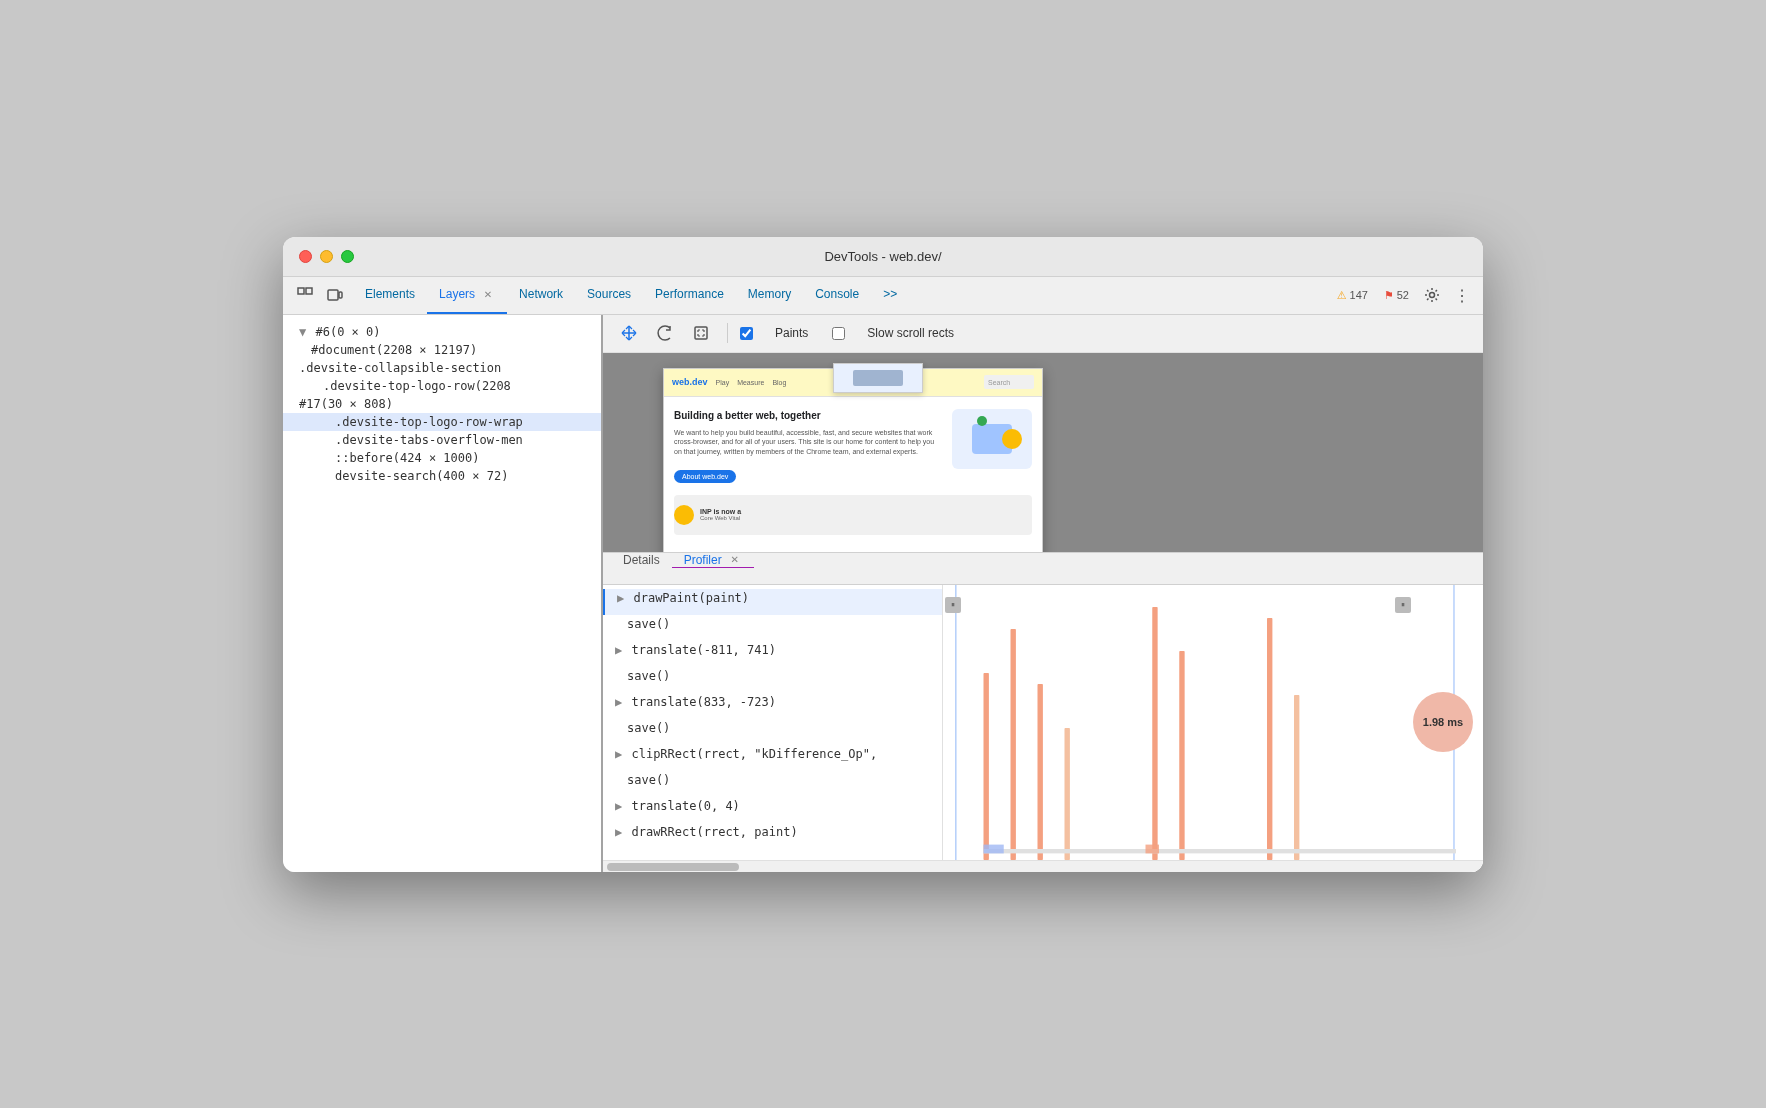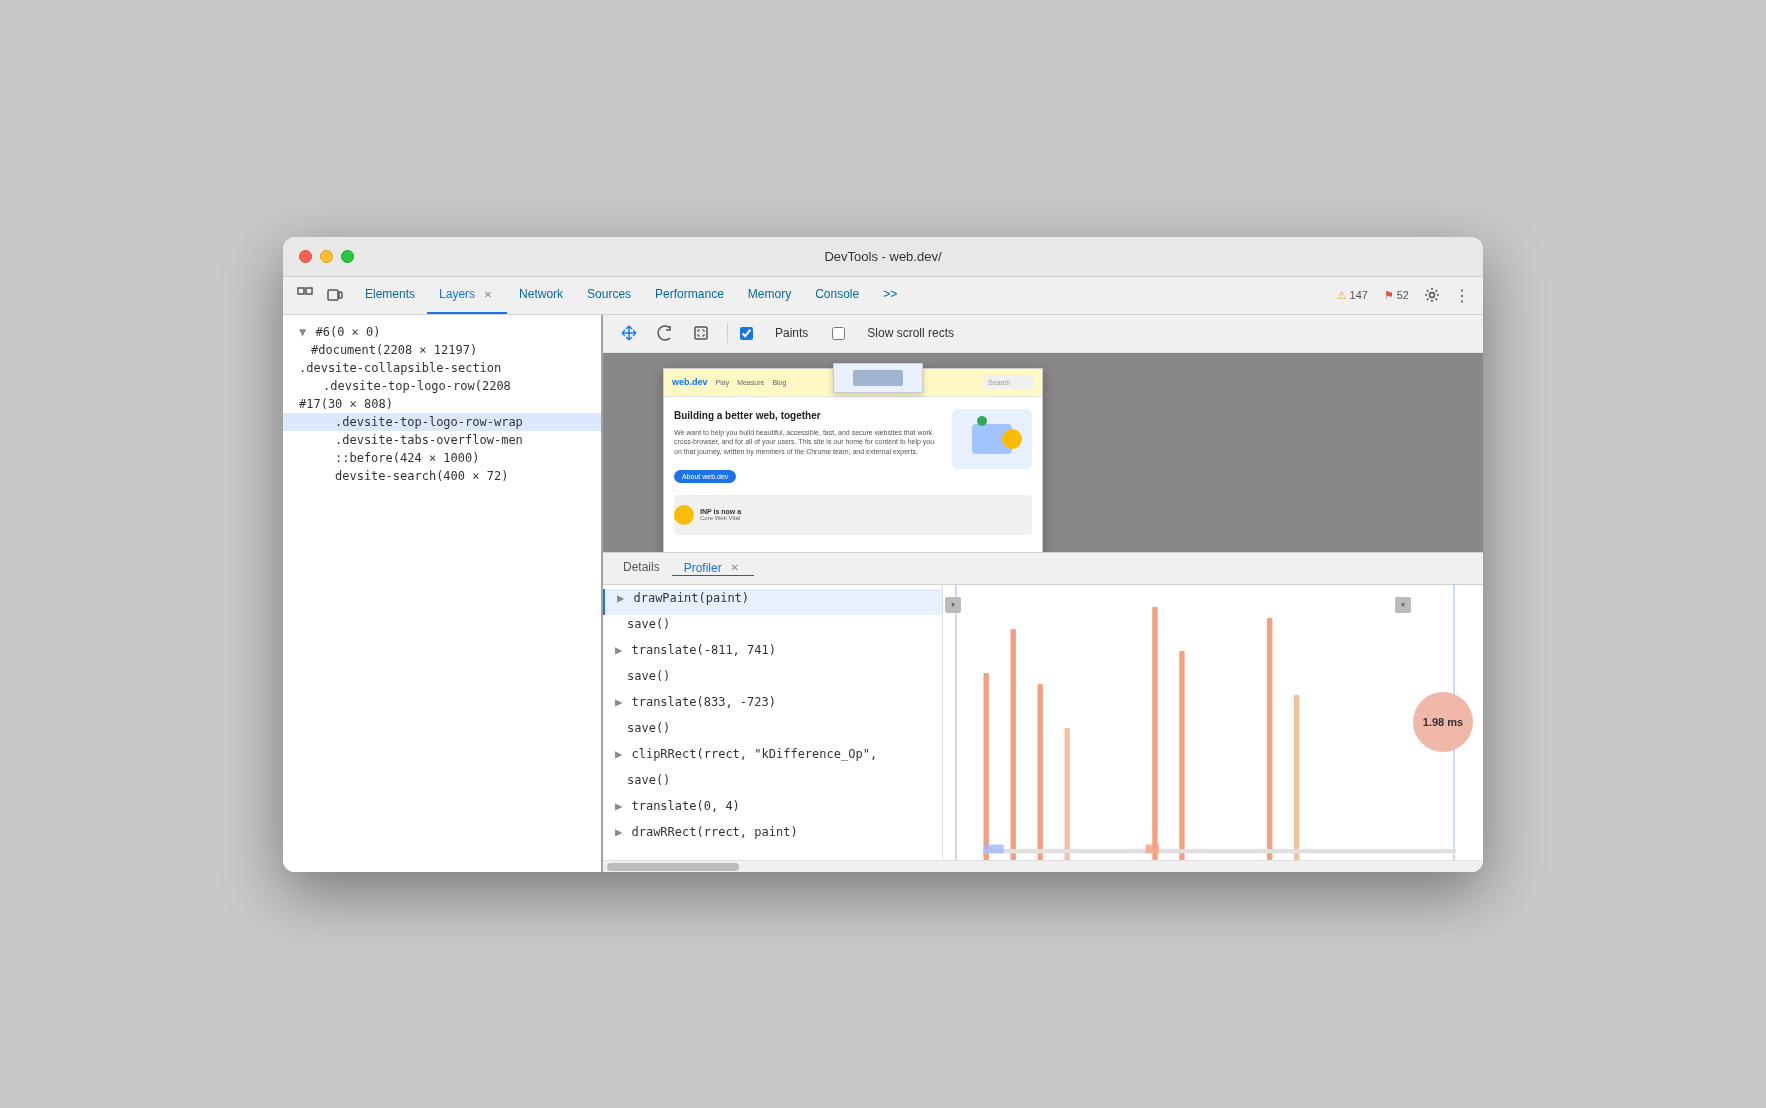--- a/index.html
+++ b/index.html
@@ -238,21 +238,21 @@
       border-top: 1px solid #d0d0d0;
       display: flex;
       flex-direction: column;
       background: #fff;
     }
     .bottom-tab-bar {
       height: 32px;
       background: #f0f0f0;
       border-bottom: 1px solid #d0d0d0;
       display: flex;
-      align-items: center;
+      align-items: flex-start;
       padding: 0 8px;
     }
     .bottom-tab {
       display: flex;
       align-items: center;
       padding: 0 12px;
       font-size: 12px;
       color: #555;
       cursor: pointer;
       gap: 6px;

